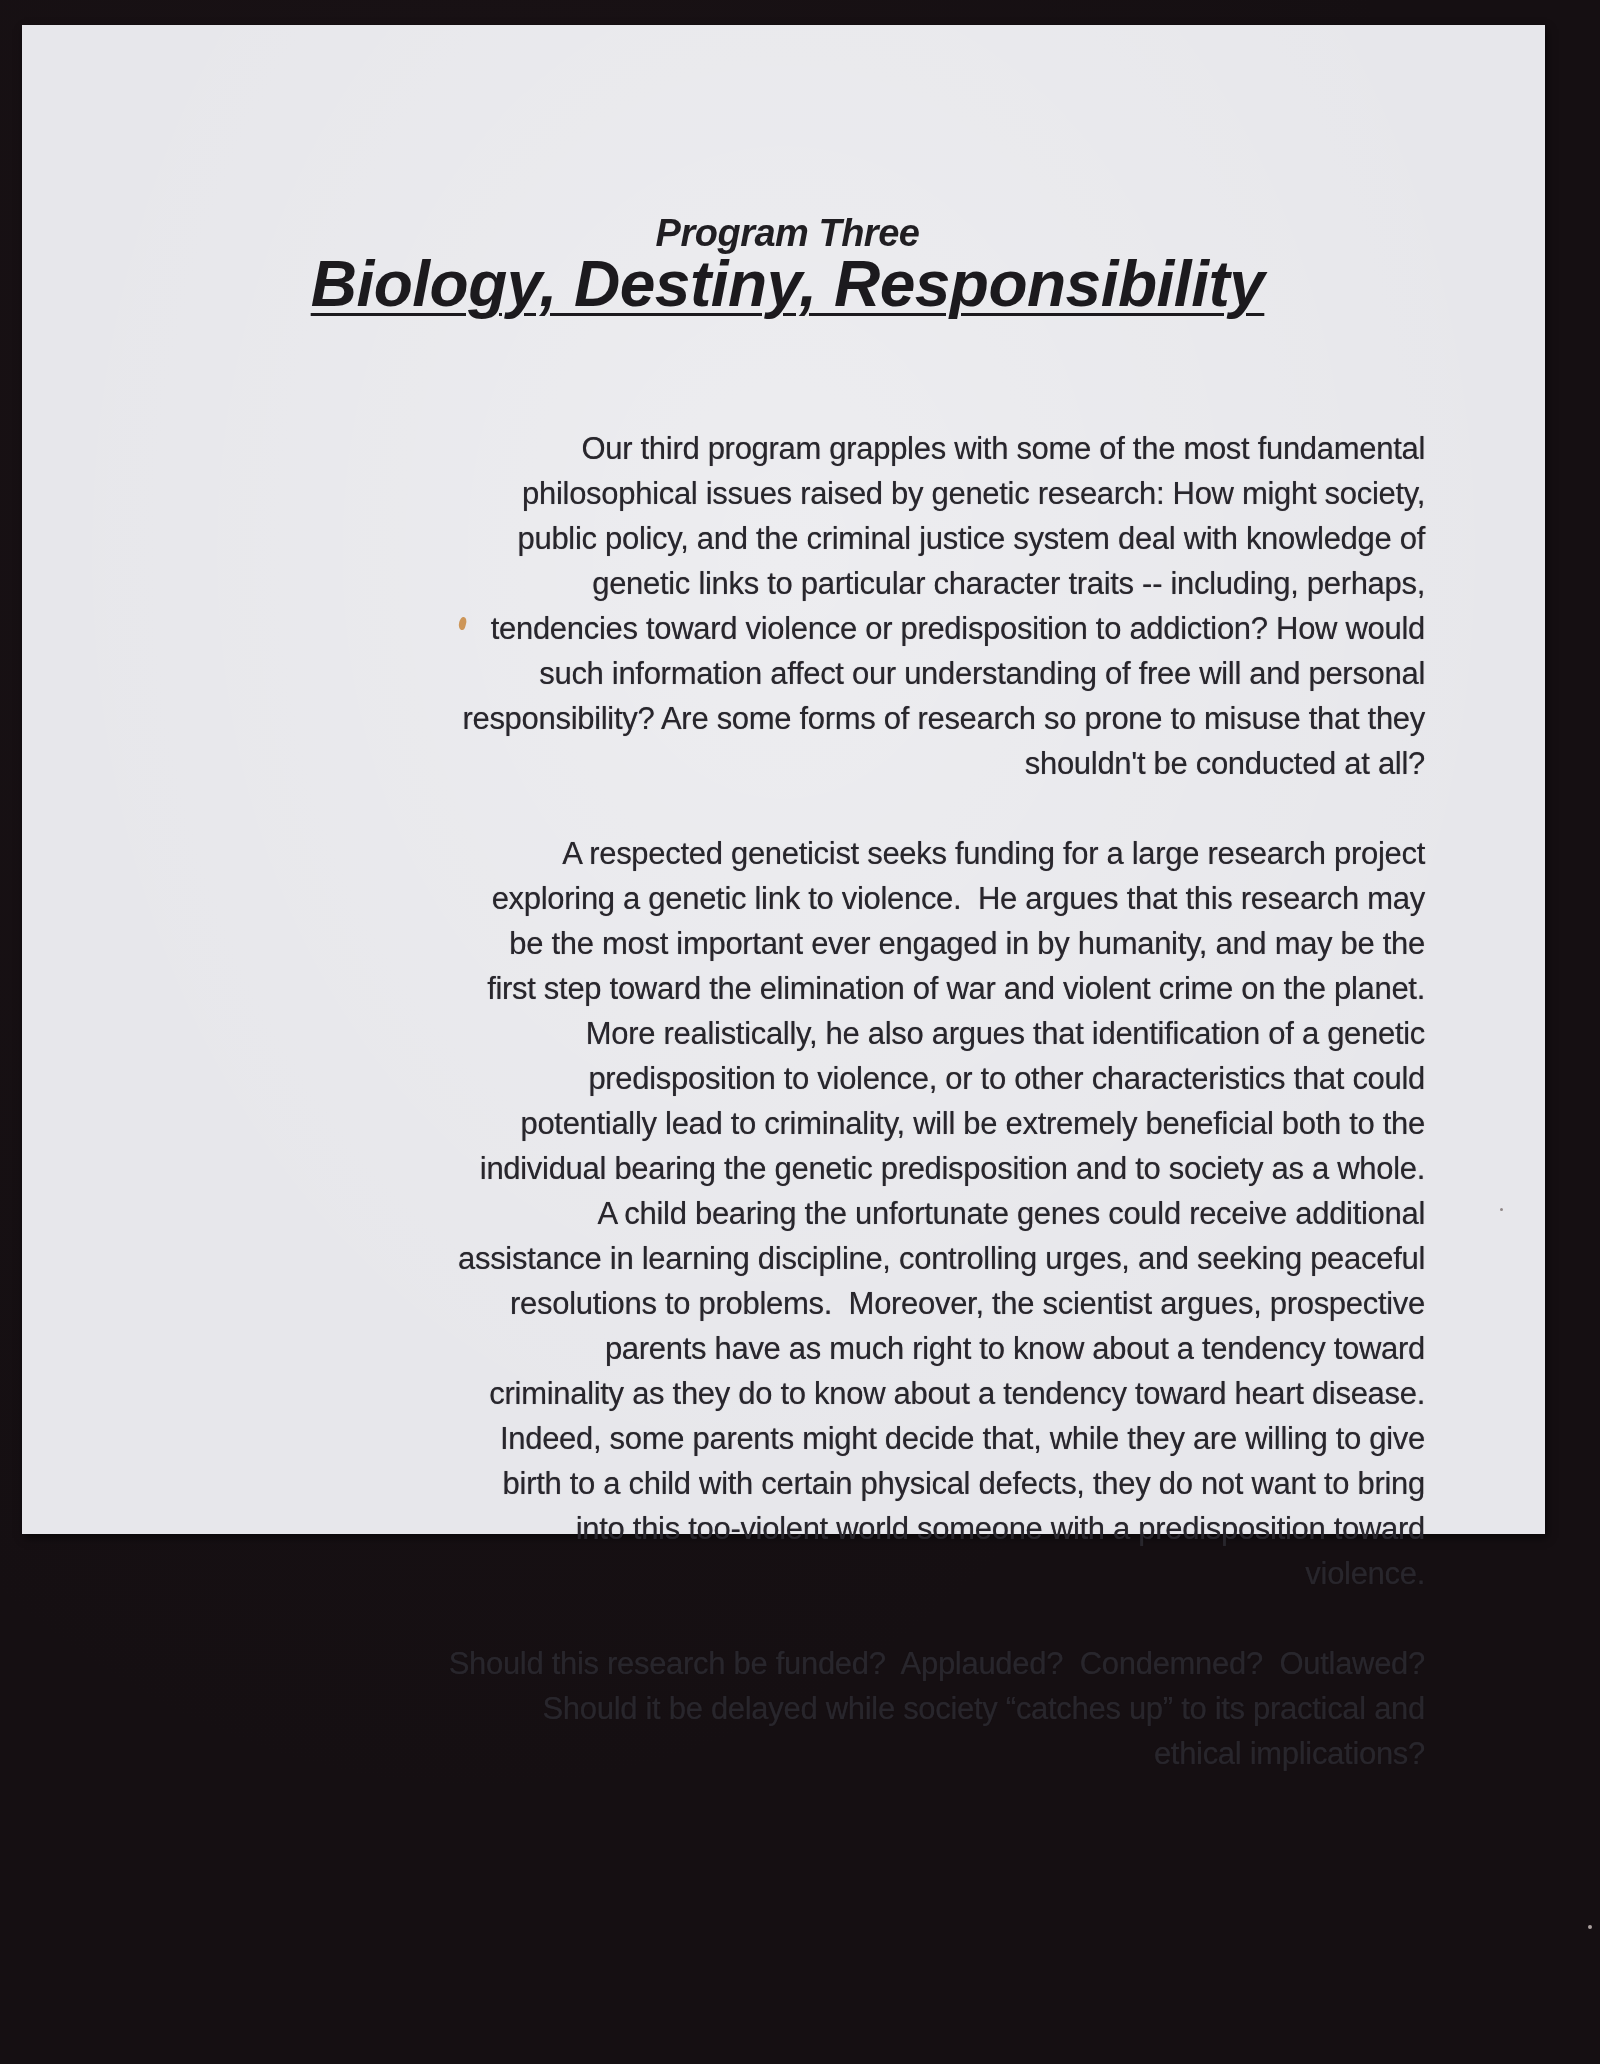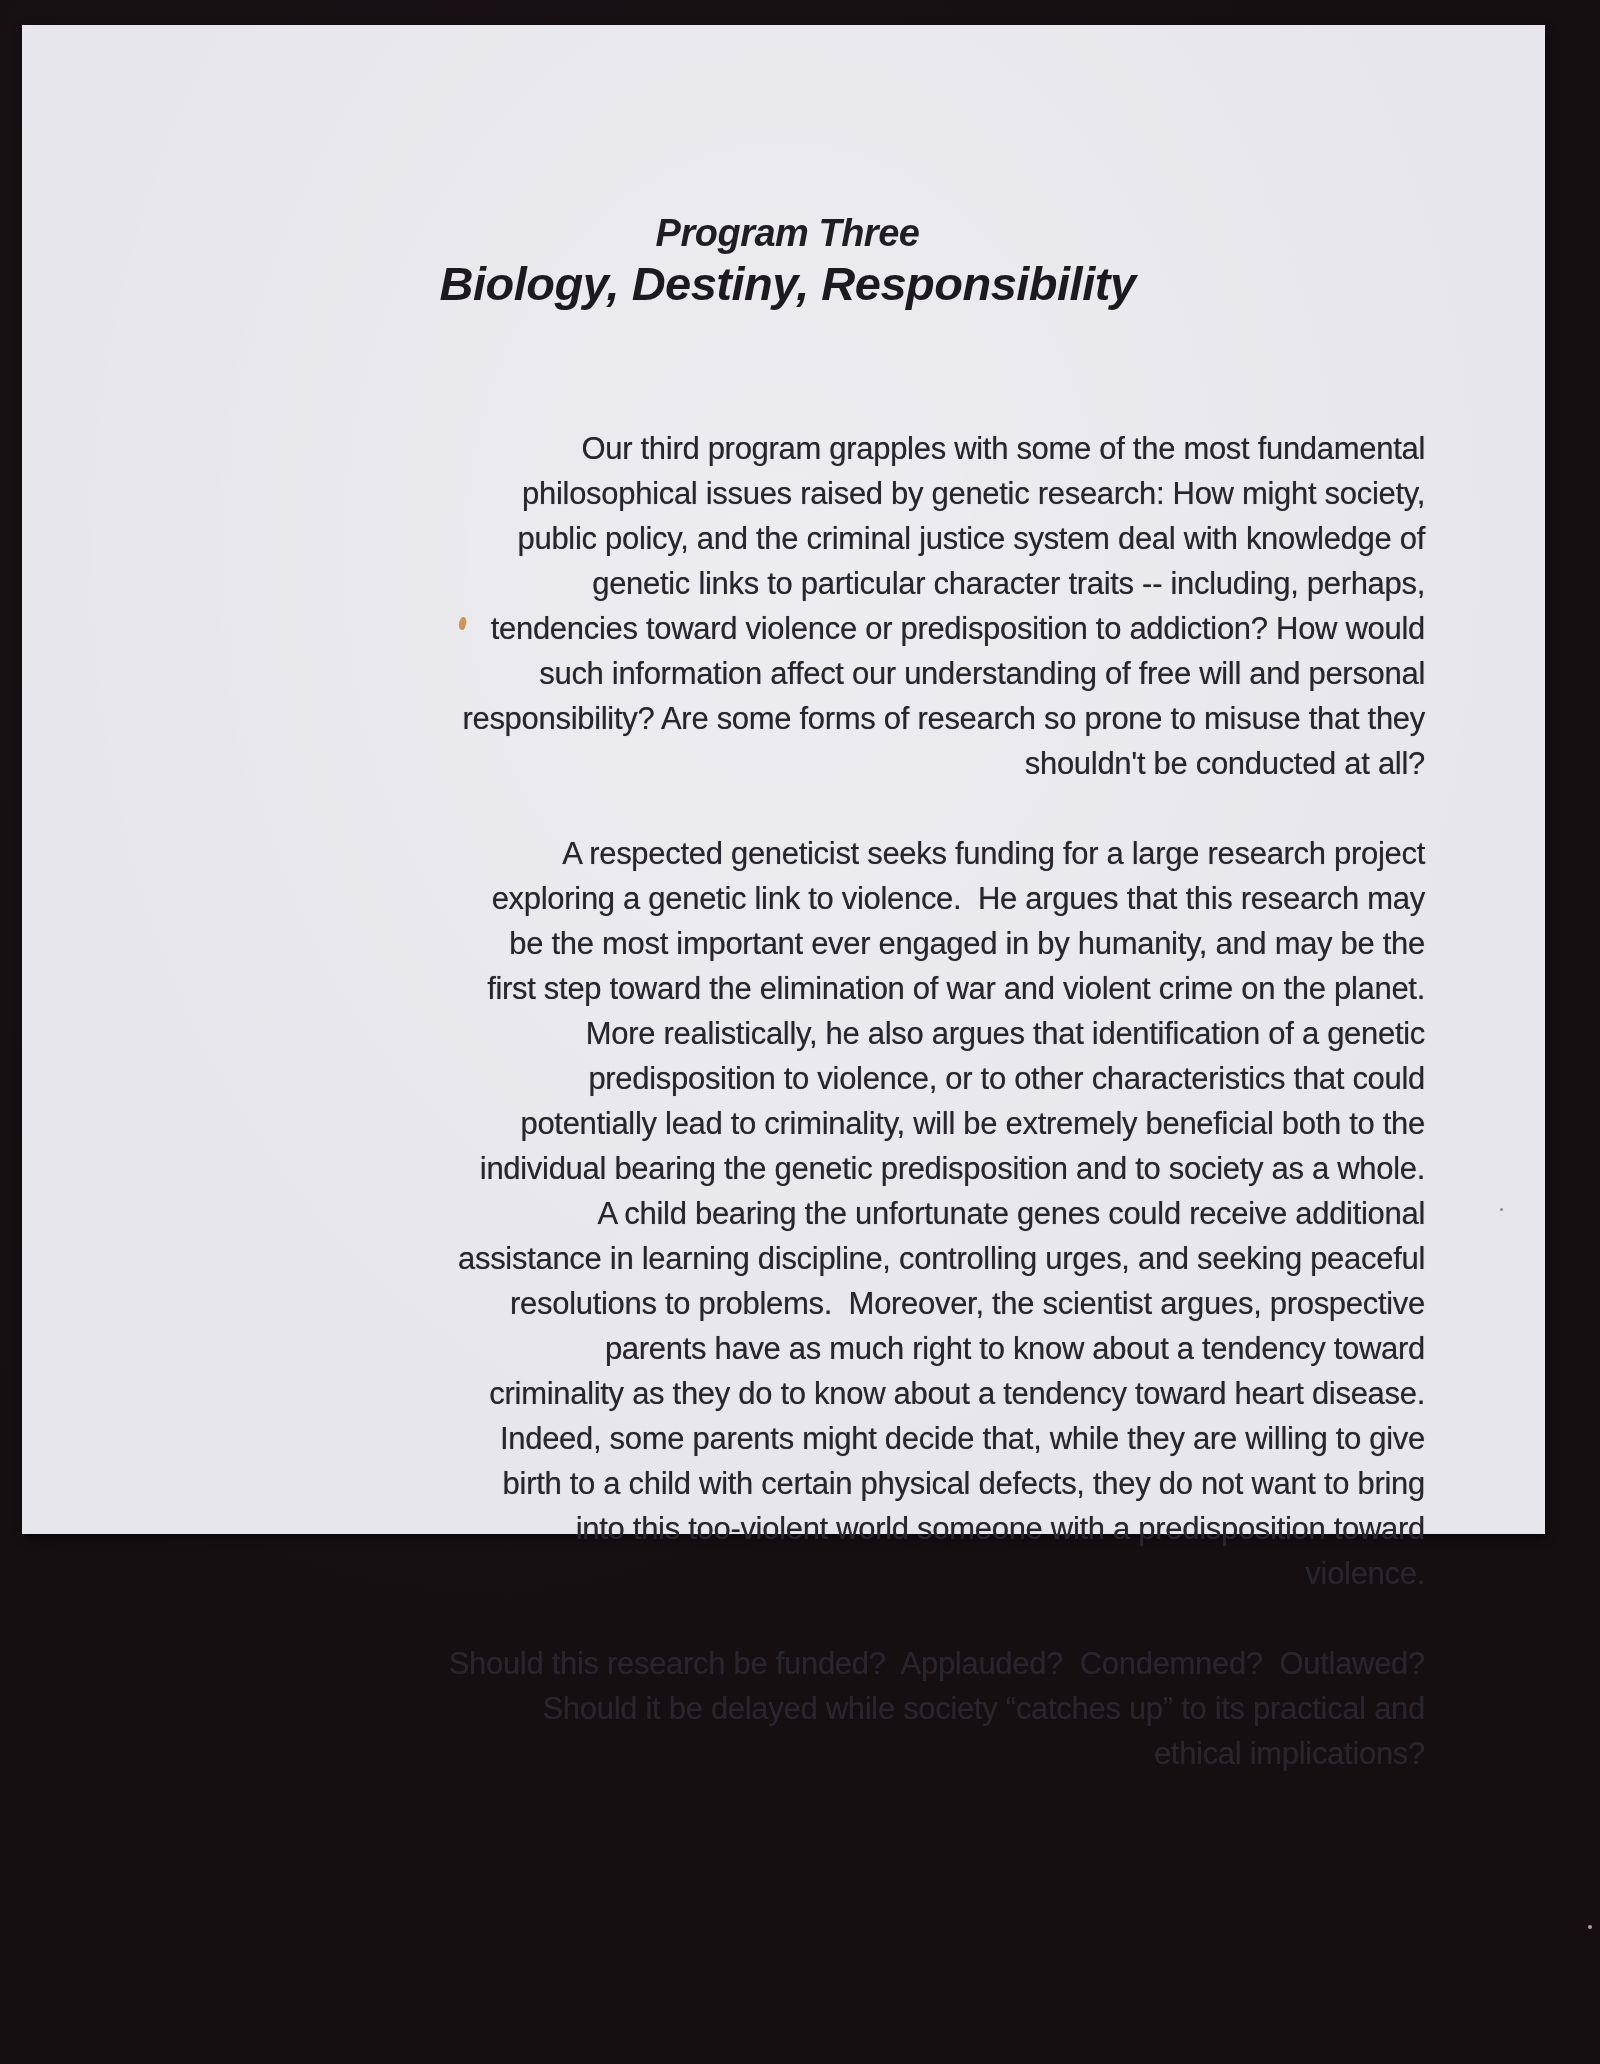--- a/index.html
+++ b/index.html
@@ -48,24 +48,25 @@
   }
   .doc-title {
     position: absolute;
     left: 223px;
     top: 232px;
     width: 1085px;
     text-align: center;
     font-family: "Liberation Sans", sans-serif;
     font-style: italic;
     font-weight: 700;
-    font-size: 47px;
+    font-size: 64px;
     line-height: 54px;
     color: #1c1a1e;
     letter-spacing: -0.5px;
+    text-decoration: underline;
     text-decoration-thickness: 3px;
     text-underline-offset: 7px;
   }
   .body-text {
     position: absolute;
     left: 223px;
     top: 401px;
     width: 1180px;
     color: #28262c;
     font-family: "Liberation Sans", sans-serif;

